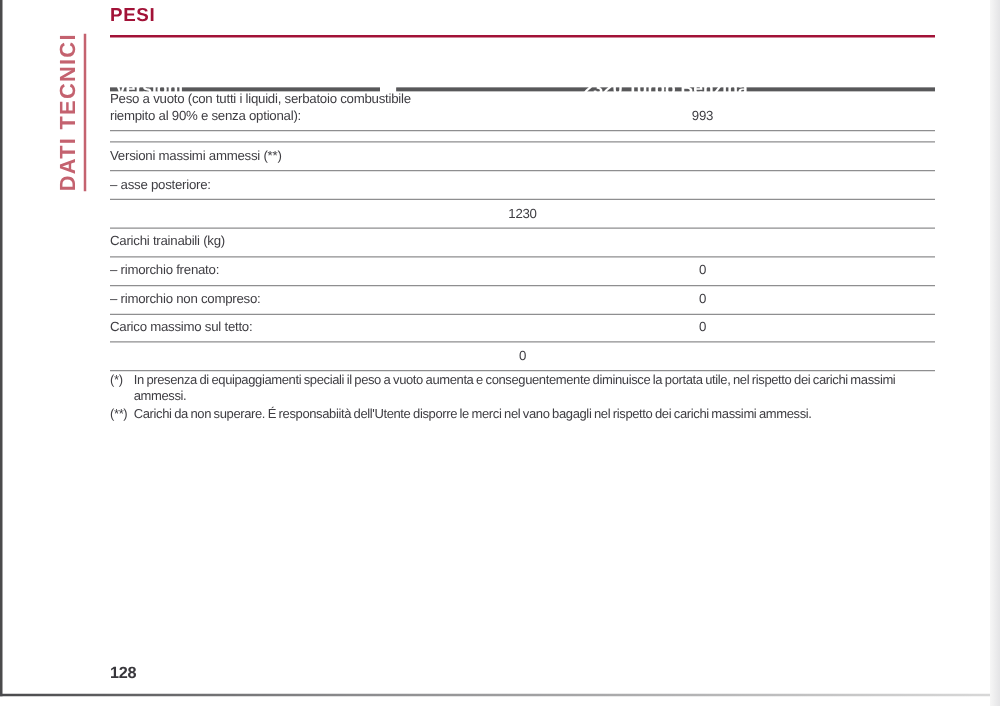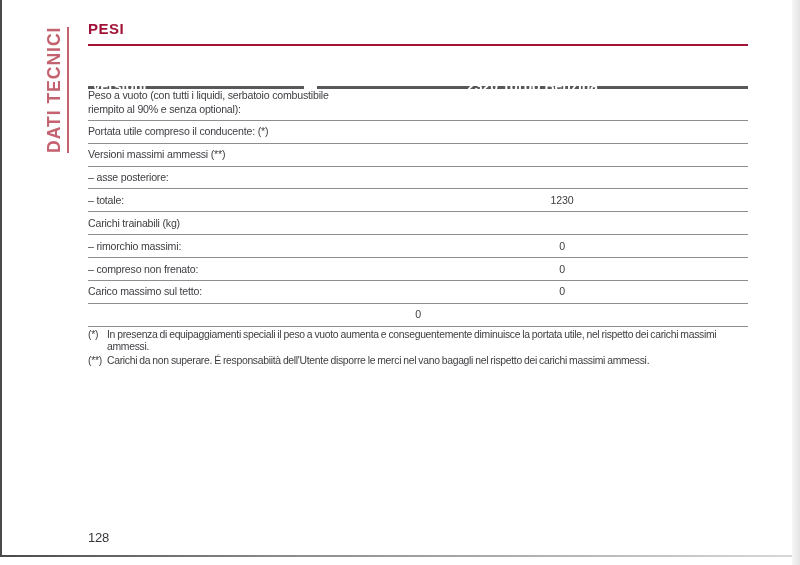--- a/index.html
+++ b/index.html
@@ -17,42 +17,42 @@
                background:linear-gradient(to right,#4a4a4c 0%,#8a8a8c 35%,#d8d8d8 100%);}
   .edge-right{position:absolute;right:0;top:0;width:8px;height:565px;
               background:linear-gradient(to right,#f6f6f6,#e4e4e6);}
 
   
   .sidebar-tab{position:absolute;left:46px;top:153px;transform:rotate(-90deg);
                transform-origin:0 0;white-space:nowrap;font-size:17.5px;font-weight:bold;
                letter-spacing:1px;color:var(--sidebar_accent);
                border-bottom:2px solid var(--sidebar_accent);padding-bottom:3px;line-height:1;}
 
-  .content{position:absolute;left:88px;top:20px;width:660px;}
+  .content{position:absolute;left:88px;top:4px;width:660px;}
   .title{margin:0;font-size:15px;line-height:1.25;font-weight:bold;letter-spacing:.5px;
          color:var(--accent);border-bottom:2.5px solid var(--accent);padding-bottom:5px;}
 
   .thead{display:flex;margin-top:17px;height:22px;}
   .th{background:var(--header_bg);border-bottom:3px solid var(--header_border);
       color:var(--header_text);font-size:14px;font-weight:bold;display:flex;align-items:center;margin-top:23px;}
   .th1{width:212px;padding-left:4px;}
   .th-gap{width:13px;}
   .th2{flex:1;justify-content:center;}
 
   .rows{font-size:10.6px;letter-spacing:-.2px;}
   .t-row{display:flex;align-items:flex-end;border-bottom:1px solid var(--divider);
          padding:4.5px 0 4px 0;gap:26px;}
   .t-label{width:262px;line-height:1.26;}
   .t-value{flex:1;text-align:center;line-height:1.26;}
 
   .footnotes{margin-top:2px;font-size:10.4px;letter-spacing:-.3px;word-spacing:-.5px;}
   .footnote{margin:0 0 1px 0;padding-left:19px;line-height:1.22;}
   .fn-marker{display:inline-block;width:19px;margin-left:-19px;}
 
-  .page-number{position:absolute;left:88px;top:530px;font-size:13px;font-weight:normal;
+  .page-number{position:absolute;left:88px;top:530px;font-size:13px;font-weight:bold;
                color:#38373c;letter-spacing:-.2px;}
 </style>
 </head>
 <body>
 
 <div class="page">
   <div class="edge-left"></div>
   <div class="edge-bottom"></div>
   <div class="edge-right"></div>
 
@@ -63,53 +63,52 @@
 
     <div class="thead">
       <div class="th th1">Versioni</div>
       <div class="th-gap"></div>
       <div class="th th2">2320 Turbo Benzina</div>
     </div>
 
     <div class="rows" id="rows">
   <div class="t-row">
     <div class="t-label">Peso a vuoto (con tutti i liquidi, serbatoio combustibile riempito al 90% e senza optional):</div>
+    <div class="t-value">993</div>
   </div>
 
   <div class="t-row">
-    <div class="t-label">Portata utile compreso il conducente: (*)</div>
   </div>
 
   <div class="t-row">
     <div class="t-label">Versioni massimi ammessi (**)</div>
     <div class="t-value"></div>
   </div>
 
 
   <div class="t-row">
     <div class="t-label">– asse posteriore:</div>
   </div>
 
   <div class="t-row">
-    <div class="t-label">– totale:</div>
     <div class="t-value">1230</div>
   </div>
 
   <div class="t-row">
     <div class="t-label">Carichi trainabili (kg)</div>
     <div class="t-value"></div>
   </div>
 
   <div class="t-row">
-    <div class="t-label">– rimorchio massimi:</div>
+    <div class="t-label">– rimorchio frenato:</div>
     <div class="t-value">0</div>
   </div>
 
   <div class="t-row">
-    <div class="t-label">– compreso non frenato:</div>
+    <div class="t-label">– rimorchio non compreso:</div>
     <div class="t-value">0</div>
   </div>
 
   <div class="t-row">
     <div class="t-label">Carico massimo sul tetto:</div>
     <div class="t-value">0</div>
   </div>
 
   <div class="t-row">
     <div class="t-value">0</div>

